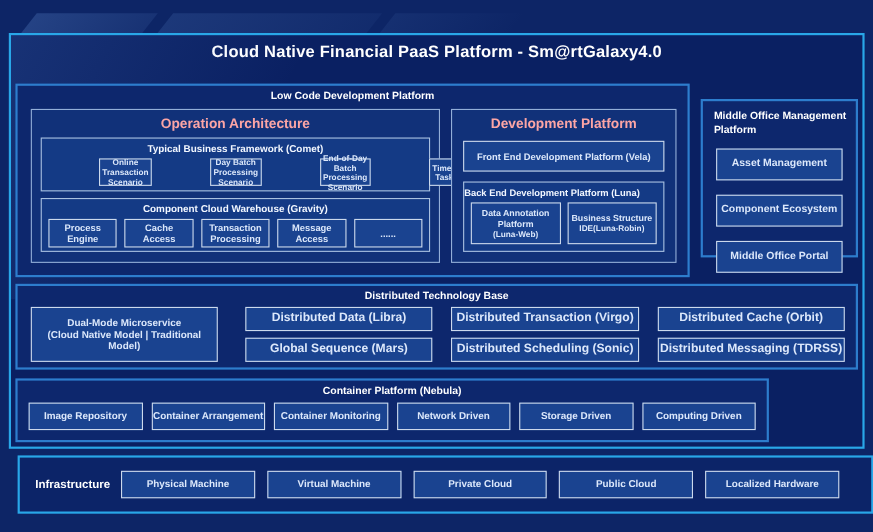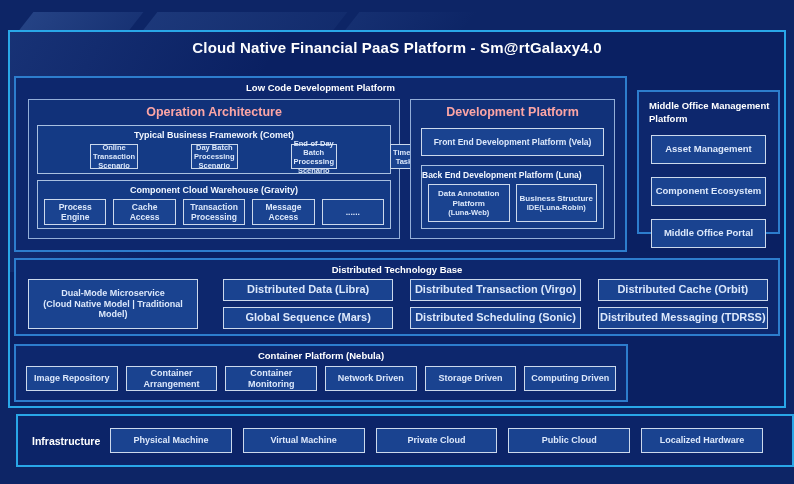--- a/index.html
+++ b/index.html
@@ -25,21 +25,21 @@
     margin-top:7px;text-align:center;color:#ffffff;
     font-size:15px;font-weight:bold;letter-spacing:.2px;
   }
   .section{
     position:absolute;box-sizing:border-box;
     border:2px solid #2d7dcd;background:#0d276d;
   }
   .low-code{left:4px;top:44px;width:613px;height:176px;}
   .middle-office{left:627px;top:58px;width:143px;height:144px;}
   .distributed{left:4px;top:226px;width:766px;height:78px;}
-  .container-platform{left:4px;top:312px;width:614px;height:58px;}
+  .container-platform{left:4px;top:312px;width:685px;height:58px;}
 
   .section-label{color:#ffffff;font-size:9.5px;font-weight:bold;text-align:center;margin-top:4px;}
 
   .lc-row{display:flex;gap:10px;padding:6px 10px 0 12px;}
   .panel{
     box-sizing:border-box;border:1px solid #93aed8;background:#113179;height:140px;
   }
   .oa{width:372px;}
   .dp{flex:1;}
   .panel-title{color:#fca5a5;font-size:12.5px;font-weight:bold;text-align:center;padding-top:5px;}

